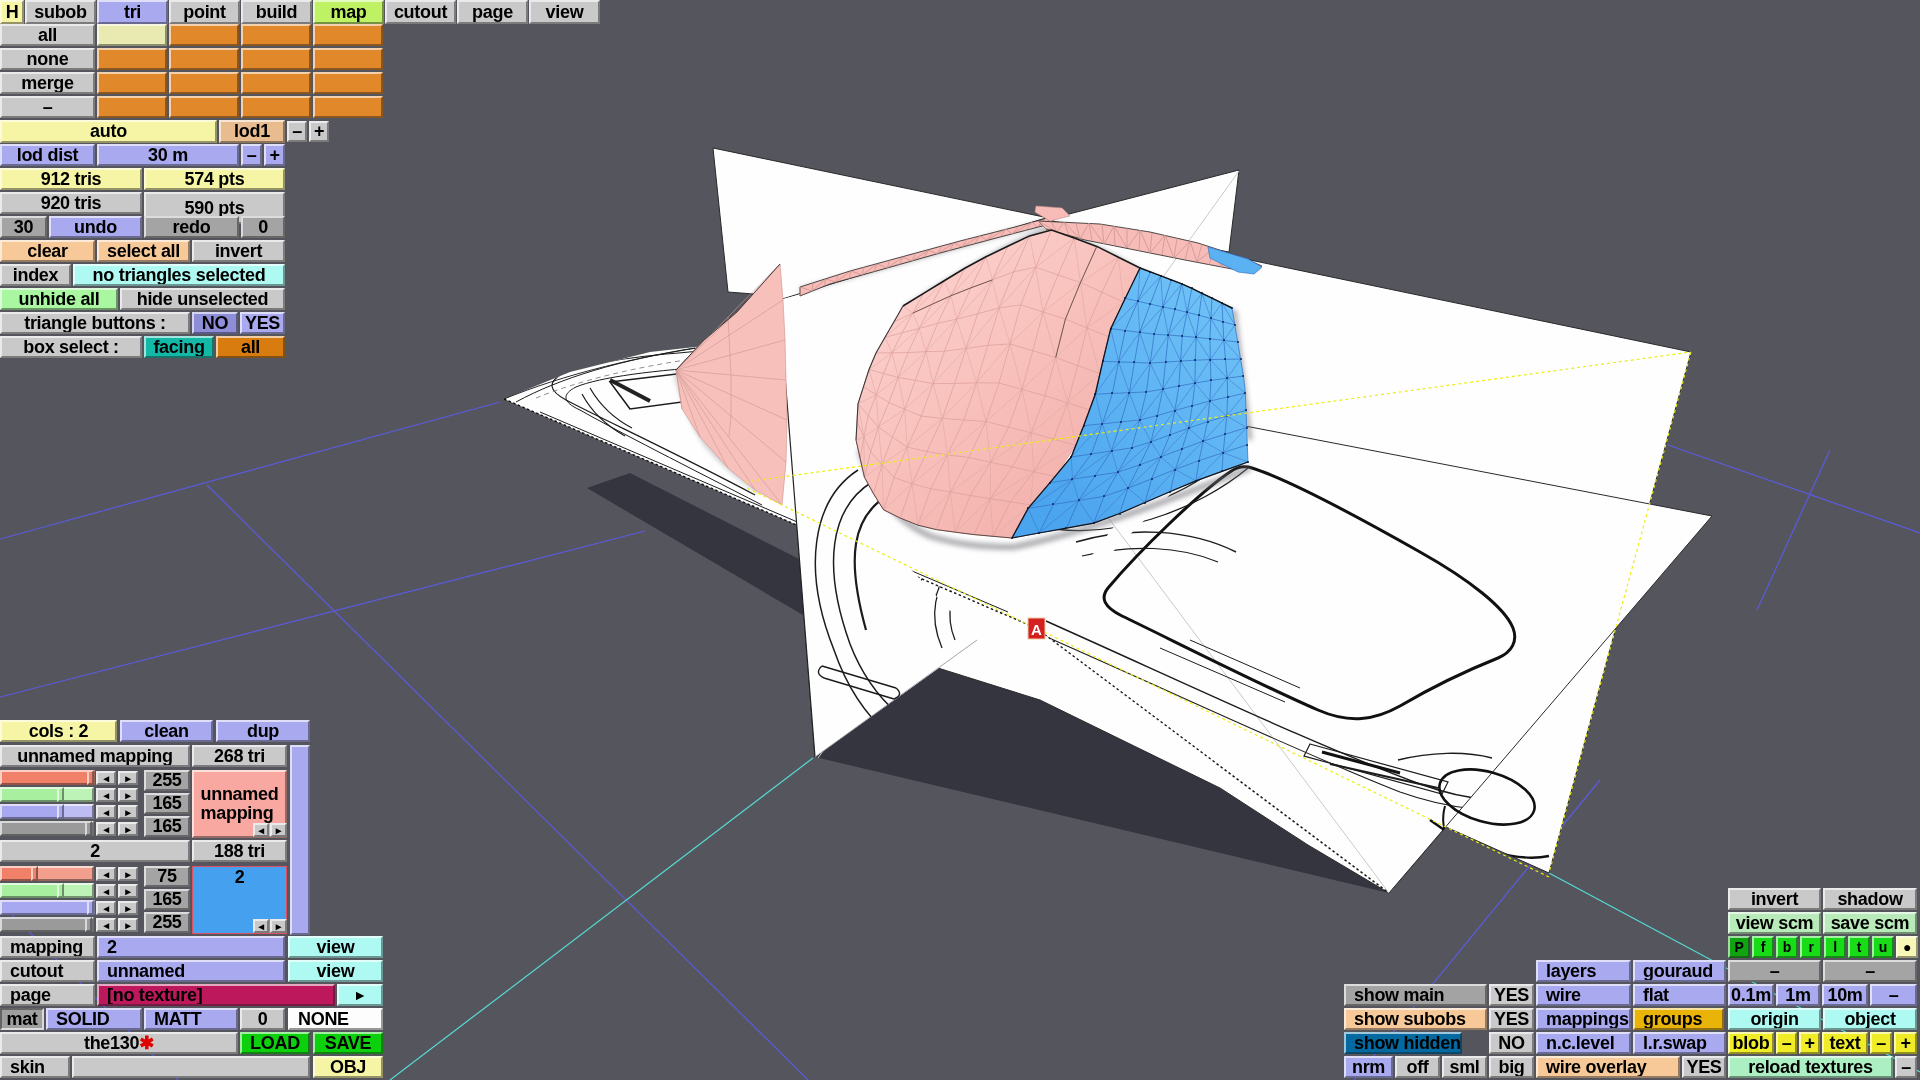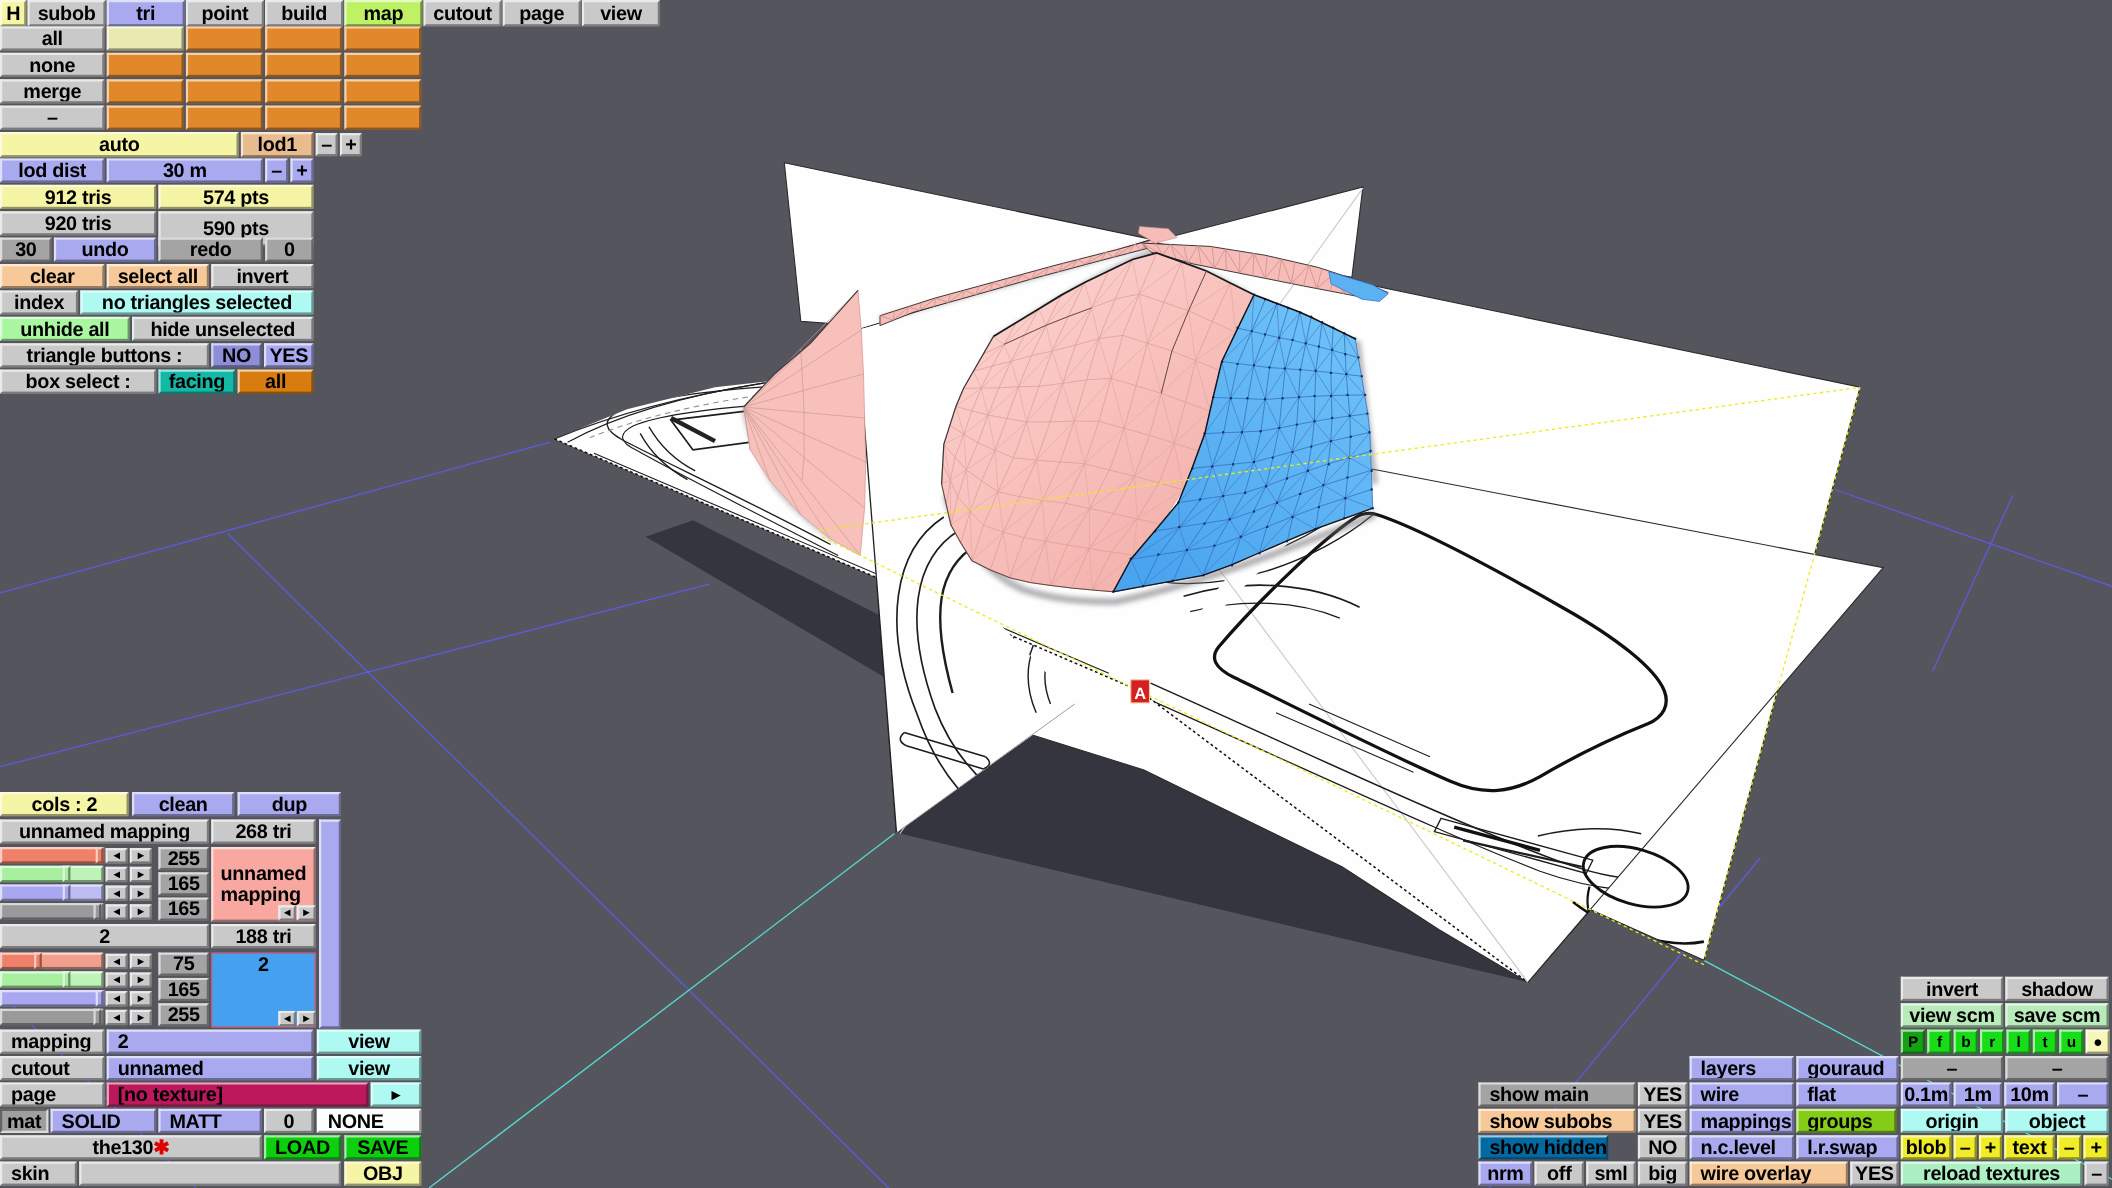--- a/index.html
+++ b/index.html
@@ -299,21 +299,21 @@
     <div class="b" style="left:1489px;top:984px;width:45px;height:22px;background:#c9c9c9">YES</div>
     <div class="b l" style="left:1536px;top:984px;width:95px;height:22px;background:#a9a9ef">wire</div>
     <div class="b l" style="left:1633px;top:984px;width:93px;height:22px;background:#a9a9ef">flat</div>
     <div class="b" style="left:1728px;top:984px;width:46px;height:22px;background:#a9a9ef">0.1m</div>
     <div class="b" style="left:1776px;top:984px;width:44px;height:22px;background:#a9a9ef">1m</div>
     <div class="b" style="left:1822px;top:984px;width:46px;height:22px;background:#a9a9ef">10m</div>
     <div class="b" style="left:1870px;top:984px;width:47px;height:22px;background:#a9a9ef">–</div>
     <div class="b l" style="left:1344px;top:1008px;width:143px;height:22px;background:#f7c999">show subobs</div>
     <div class="b" style="left:1489px;top:1008px;width:45px;height:22px;background:#c9c9c9">YES</div>
     <div class="b l" style="left:1536px;top:1008px;width:95px;height:22px;background:#a9a9ef">mappings</div>
-    <div class="b l" style="left:1633px;top:1008px;width:91px;height:22px;background:#84cc16">groups</div>
+    <div class="b l" style="left:1633px;top:1008px;width:91px;height:22px;background:#eab308">groups</div>
     <div class="b" style="left:1728px;top:1008px;width:93px;height:22px;background:#aefaf2">origin</div>
     <div class="b" style="left:1823px;top:1008px;width:94px;height:22px;background:#aefaf2">object</div>
     <div class="b l" style="left:1344px;top:1032px;width:118px;height:22px;background:#0369a1">show hidden</div>
     <div class="b" style="left:1489px;top:1032px;width:45px;height:22px;background:#c9c9c9">NO</div>
     <div class="b l" style="left:1536px;top:1032px;width:95px;height:22px;background:#a9a9ef">n.c.level</div>
     <div class="b l" style="left:1633px;top:1032px;width:93px;height:22px;background:#a9a9ef">l.r.swap</div>
     <div class="b" style="left:1728px;top:1032px;width:46px;height:22px;background:#f0ed28">blob</div>
     <div class="b" style="left:1776px;top:1032px;width:21px;height:22px;background:#f0ed28">–</div>
     <div class="b" style="left:1799px;top:1032px;width:21px;height:22px;background:#f0ed28">+</div>
     <div class="b" style="left:1822px;top:1032px;width:46px;height:22px;background:#f0ed28">text</div>

